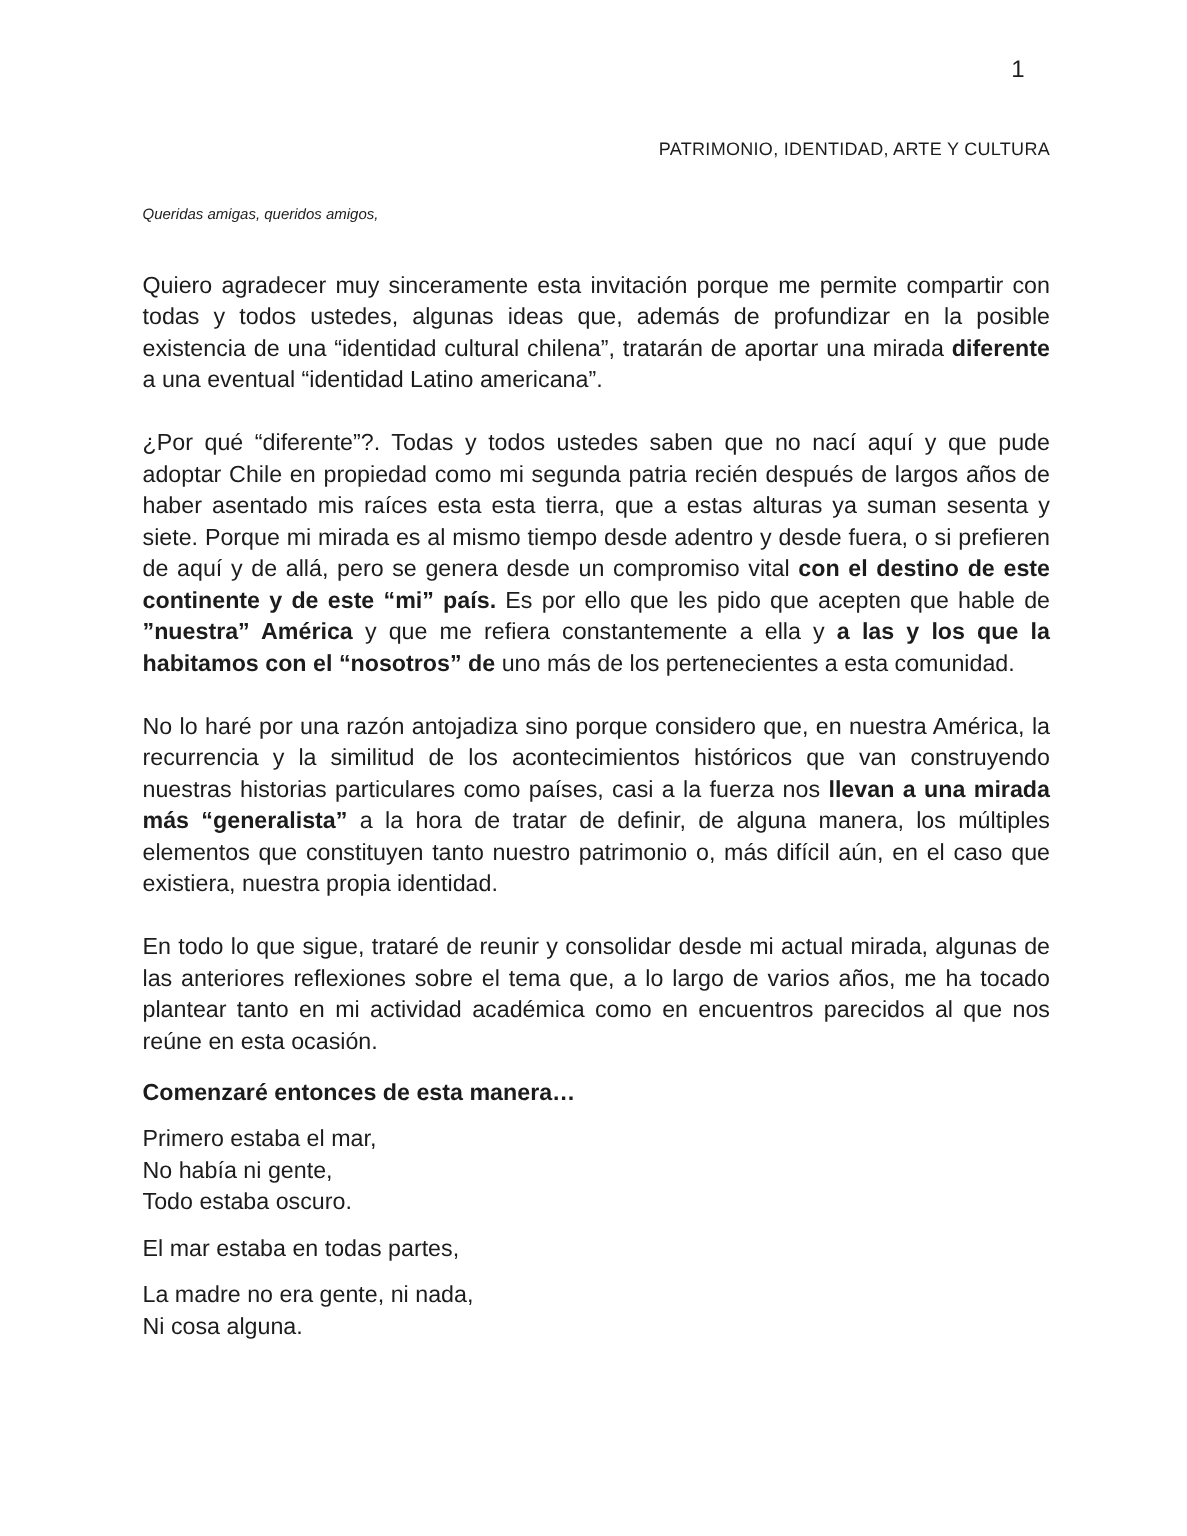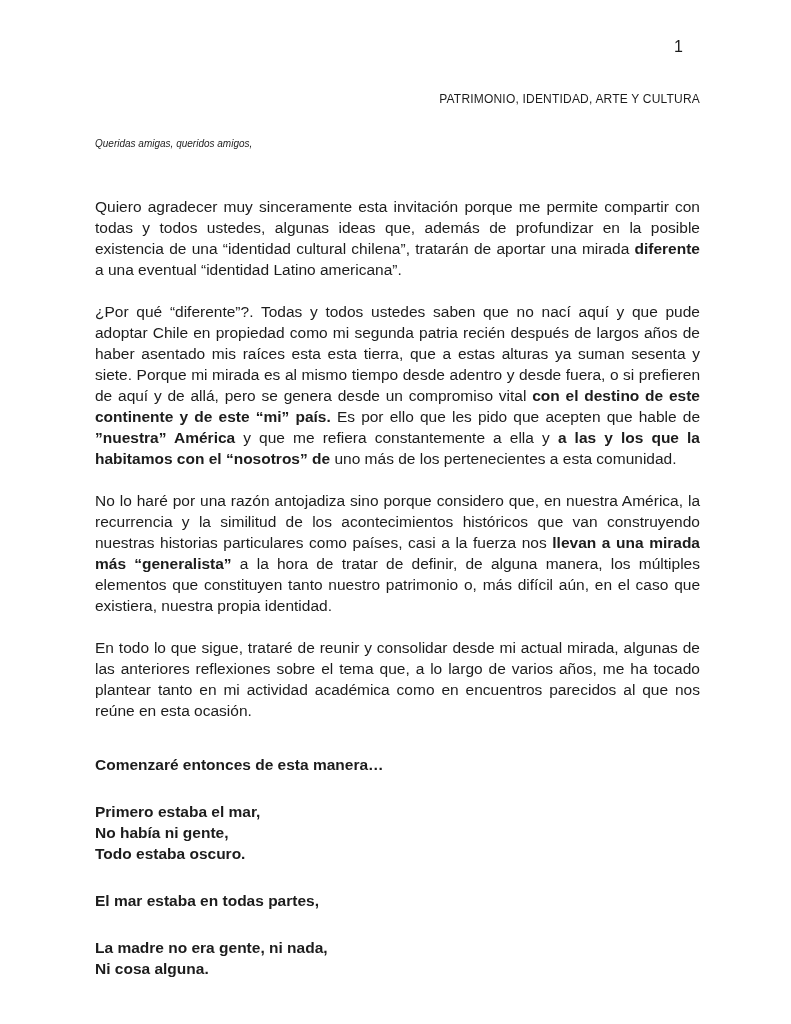--- a/index.html
+++ b/index.html
@@ -37,38 +37,37 @@
     text-align: center;
     font-size: 15.5px;
   }
   .salutation {
     margin: 27px 0 0 0;
     font-size: 10px;
     line-height: 21px;
     font-style: italic;
   }
   p.para {
-    margin: 42px 0 0 0;
+    margin: 26px 0 0 0;
     font-size: 15.5px;
     line-height: 21px;
     text-align: justify;
   }
   p.para + p.para { margin-top: 21px; }
   .b { font-weight: bold; }
   .lead-in {
-    margin-top: 33px;
+    margin-top: 13px;
     font-size: 15.5px;
     line-height: 21px;
     font-weight: bold;
   }
   .stanza {
-    margin-top: 26px;
+    margin-top: 10px;
     font-size: 15.5px;
     line-height: 21px;
-    font-weight: bold;
   }
 </style>
 </head>
 <body>
 
 <div class="page">
 
   <div class="page-number">1</div>
 
   <h1 class="title">PATRIMONIO, IDENTIDAD, ARTE Y CULTURA</h1>

